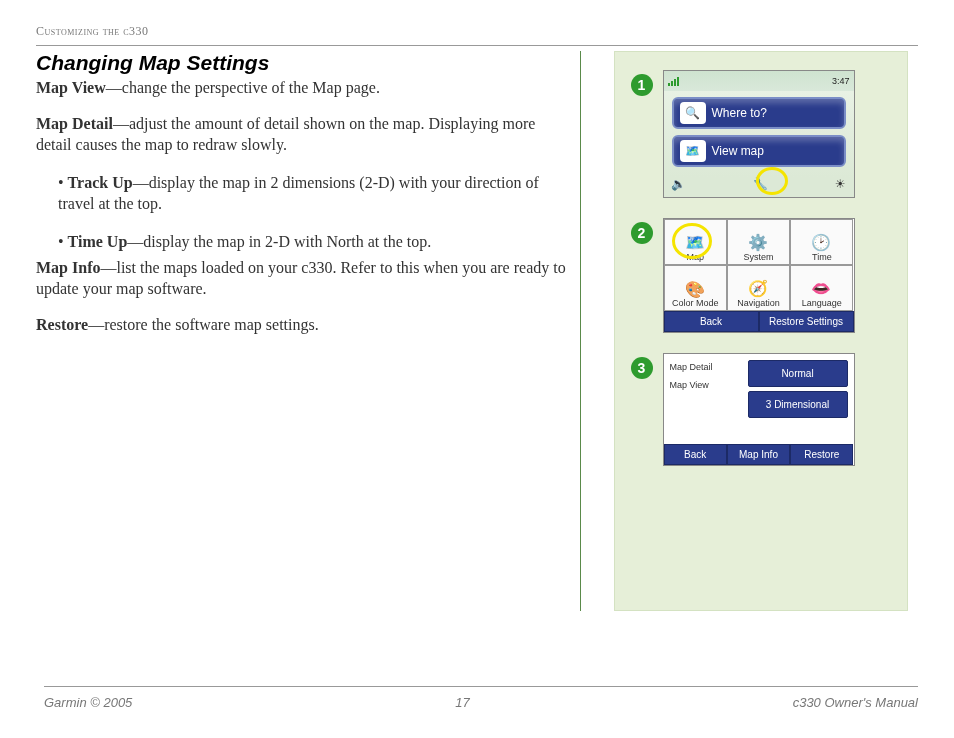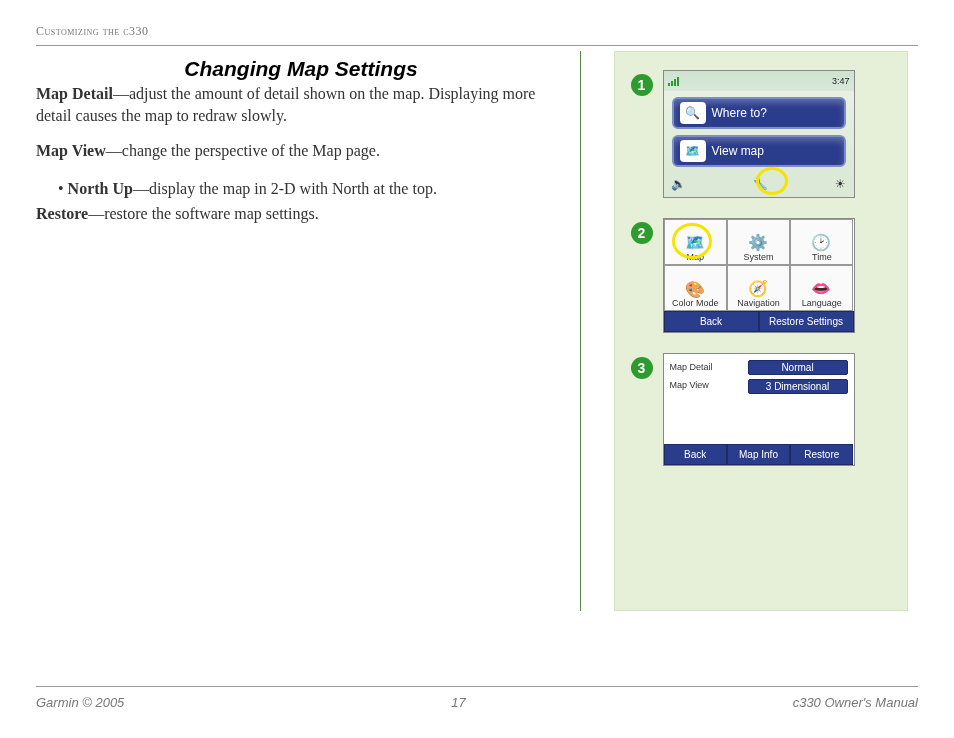--- a/index.html
+++ b/index.html
@@ -37,23 +37,22 @@
   .right {
     flex: 1;
     display: flex;
     justify-content: center;
   }
   .section-title {
     font-style: italic;
     font-weight: bold;
     font-size: 21px;
     color: #000;
-    margin: 6px 0 2px 0;
+    margin: 0 0 2px 0;
     font-family: Verdana, Arial, sans-serif;
-    text-align: center;
   }
   .para {
     font-size: 16px;
     line-height: 1.35;
     margin: 0 0 14px 0;
   }
   .para strong { font-weight: bold; }
   .subitem {
     margin-left: 22px;
     font-size: 16px;
@@ -132,56 +131,62 @@
   .s2-footer {display:flex;}
   .s2-footer div{
     flex:1;background:#2a3c8c;color:#fff;font-size:10px;text-align:center;
     padding:4px 0;border:1px solid #1c2a66;
   }
   
   .s3-body{display:flex;padding:6px;gap:6px;height:50px;}
   .s3-labels{flex:1;font-size:9px;display:flex;flex-direction:column;gap:8px;padding-top:2px;}
   .s3-vals{display:flex;flex-direction:column;gap:4px;}
   .s3-vals div{background:#2a3c8c;color:#fff;font-size:10px;text-align:center;
-    border:1px solid #1c2a66;border-radius:2px;padding:1px 6px;width:86px;}
+    border:1px solid #1c2a66;border-radius:2px;padding:7px 6px;width:86px;}
   .s3-footer{display:flex;}
   .s3-footer div{flex:1;background:#2a3c8c;color:#fff;font-size:10px;text-align:center;
     padding:4px 0;border:1px solid #1c2a66;}
   .footer {
-    position:absolute;left:36px;right:36px;bottom:28px;
+    position:absolute;left:44px;right:36px;bottom:28px;
     border-top:1px solid #999;padding-top:8px;
     display:flex;justify-content:space-between;
     font-style:italic;color:#777;font-size:13px;
     font-family: Verdana, Arial, sans-serif;
   }
   .signal{display:inline-flex;align-items:flex-end;gap:1px;height:10px;}
   .signal span{width:2px;background:#2e9b2e;}
 </style>
 </head>
 <body>
 
 <div class="page">
   <div class="header-label">Customizing the c330</div>
 
   <div class="columns">
     <div class="left">
       <h2 class="section-title">Changing Map Settings</h2>
 
       <p class="para">
+        <strong>Map View</strong><span>—change the perspective of the Map page.</span>
+      </p>
+
+      <p class="para">
         <strong>Map Detail</strong><span>—adjust the amount of detail shown on the map. Displaying more detail causes the map to redraw slowly.</span>
       </p>
 
-      <p class="para">
-        <strong>Map View</strong><span>—change the perspective of the Map page.</span>
-      </p>
-
       <p class="subitem">
-        <strong>North Up</strong><span>—display the map in 2-D with North at the top.</span>
-      </p>
-
+        <strong>Track Up</strong><span>—display the map in 2 dimensions (2-D) with your direction of travel at the top.</span>
+      </p>
+      <p class="subitem">
+        <strong>Time Up</strong><span>—display the map in 2-D with North at the top.</span>
+      </p>
+
+      <p class="para">
+        <strong>Map Info</strong><span>—list the maps loaded on your c330. Refer to this when you are ready to update your map software.</span>
+      </p>
 
       <p class="para">
         <strong>Restore</strong><span>—restore the software map settings.</span>
       </p>
     </div>
 
     <div class="right">
       <div class="sidebar-box">
 
         <div class="step">

